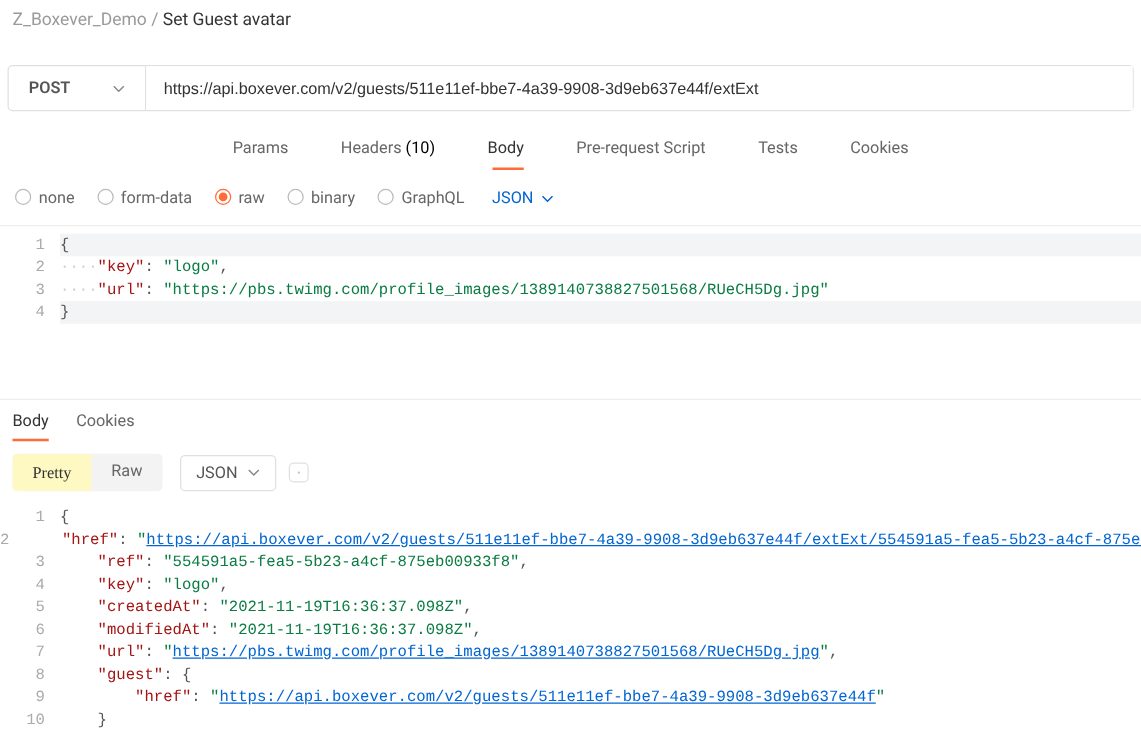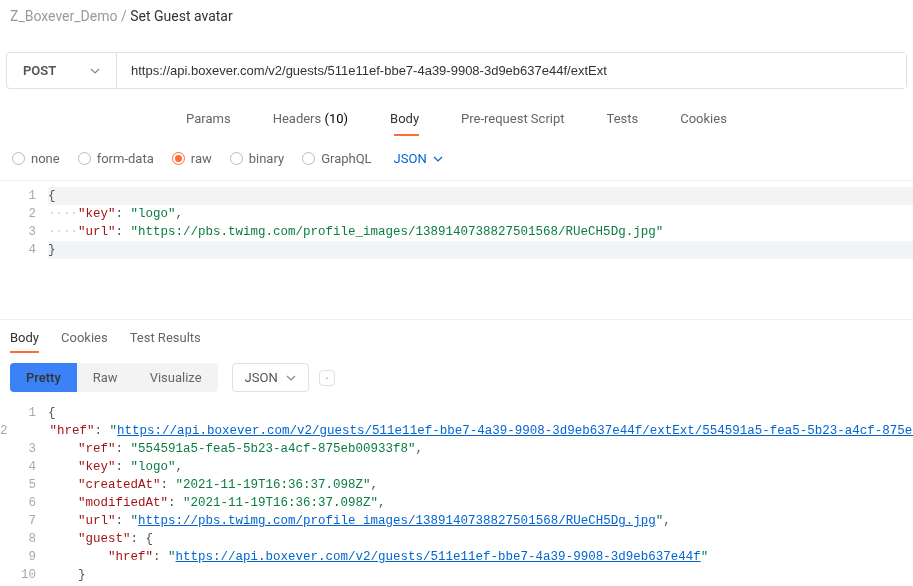--- a/index.html
+++ b/index.html
@@ -16,21 +16,21 @@
   .url-input { flex: 1; padding: 10px 14px; border: none; font-size: 13px; color: #333; outline: none; }
   
   .tabs { display: flex; gap: 42px; padding: 0 10px; border-bottom: 1px solid transparent; font-size: 13px; color: #666; justify-content: center; }
   .tab { padding: 6px 0 10px; cursor: pointer; position: relative; }
   .tab.active { color: #333; }
   .tab.active::after { content:""; position:absolute; left:0; right:0; bottom:0; height:2px; background:#ff6c37; }
   .dot-green::after { content:"●"; color:#1aab62; font-size:8px; margin-left:4px; vertical-align:middle; }
   .tab-count { color:#000000; }
   
   .body-type-row { display:flex; align-items:center; gap:18px; padding: 14px 12px; border-bottom:1px solid #eee; font-size:13px; color:#666; }
-  .radio { display:flex; align-items:center; gap:6px; cursor:pointer; }
+  .radio { display:flex; align-items:flex-start; gap:6px; cursor:pointer; }
   .radio-circle { width:13px; height:13px; border:1px solid #bbb; border-radius:50%; display:inline-flex; align-items:center; justify-content:center; }
   .radio-circle.checked { border-color:#ff6c37; }
   .radio-circle.checked::after { content:""; width:7px; height:7px; background:#ff6c37; border-radius:50%; }
   .json-select { display:flex; align-items:center; gap:6px; color:#0265d2; cursor:pointer; margin-left:4px; }
   
   .editor { font-family: "SFMono-Regular", Consolas, "Courier New", monospace; font-size: 12.5px; line-height: 18px; }
   .editor-row { display:flex; }
   .gutter { width:48px; text-align:right; color:#aaa; padding-right:12px; user-select:none; }
   .code { flex:1; white-space:pre; color:#555; }
   .whitespace-dots { color: #d0d0d0; }
@@ -42,21 +42,21 @@
   .line-hl { background: #f2f4f6; display:block; width:100%;}
   
   .response-tabs { display:flex; gap:22px; padding: 0 10px; font-size:13px; color:#666; border-top:1px solid #eee; margin-top:40px; }
   .rtab { padding:10px 0 8px; cursor:pointer; position:relative; }
   .rtab.active { color:#333; }
   .rtab.active::after { content:""; position:absolute; left:0; right:0; bottom:0; height:2px; background:#ff6c37; }
   
   .resp-tools { display:flex; align-items:center; gap:0; padding: 10px 10px 6px; }
   .view-tabs { display:flex; background:#f3f3f3; border-radius:4px; overflow:hidden; }
   .vtab { padding:7px 16px; font-size:13px; color:#666; cursor:pointer; }
-  .vtab.active { background:#3b82f6; color:#333; font-weight:500; }
+  .vtab.active { background:#fef9c3; color:#333; font-weight:500;font-family:Liberation Serif, serif; }
   .pill { display:flex; align-items:center; gap:8px; border:1px solid #e0e0e0; border-radius:4px; padding:6px 12px; margin-left:14px; cursor:pointer; color:#555; }
   .wrap-icon { width:16px; height:16px; border:1px solid #e0e0e0; border-radius:4px; padding:6px; margin-left:10px; display:flex; align-items:center; justify-content:center; cursor:pointer; }
   
   svg { display:block; }
 </style>
 </head>
 <body>
 
 <div class="container">
 
@@ -132,28 +132,26 @@
       </div>
     <div class="editor-row">
         <div class="gutter">4</div>
         <div class="code"><span class="line-hl"><span class="tok-punc">}</span></span></div>
       </div>
   </div>
 
   <div class="response-tabs">
     <div class="rtab active">Body</div>
     <div class="rtab">Cookies</div>
-    <div class="rtab">Test Results</div>
   </div>
 
   <div class="resp-tools">
     <div class="view-tabs">
       <div class="vtab active">Pretty</div>
       <div class="vtab">Raw</div>
-      <div class="vtab">Visualize</div>
     </div>
     <div class="pill">
       <span>JSON</span>
       <svg viewBox="0 0 10 10" width="10" height="10">
           <path d="M1 3 L5 7 L9 3" stroke="#888" stroke-width="1.2" fill="none"></path>
         </svg>
     </div>
     <div class="wrap-icon">
       <svg viewBox="0 0 16 16" width="16" height="16">
           <path d="M2 4h12M2 8h10a2 2 0 010 4H9m0 0l2-2m-2 2l2 2M2 12h4" stroke="#666" stroke-width="1.3" fill="none" stroke-linecap="round"></path>

